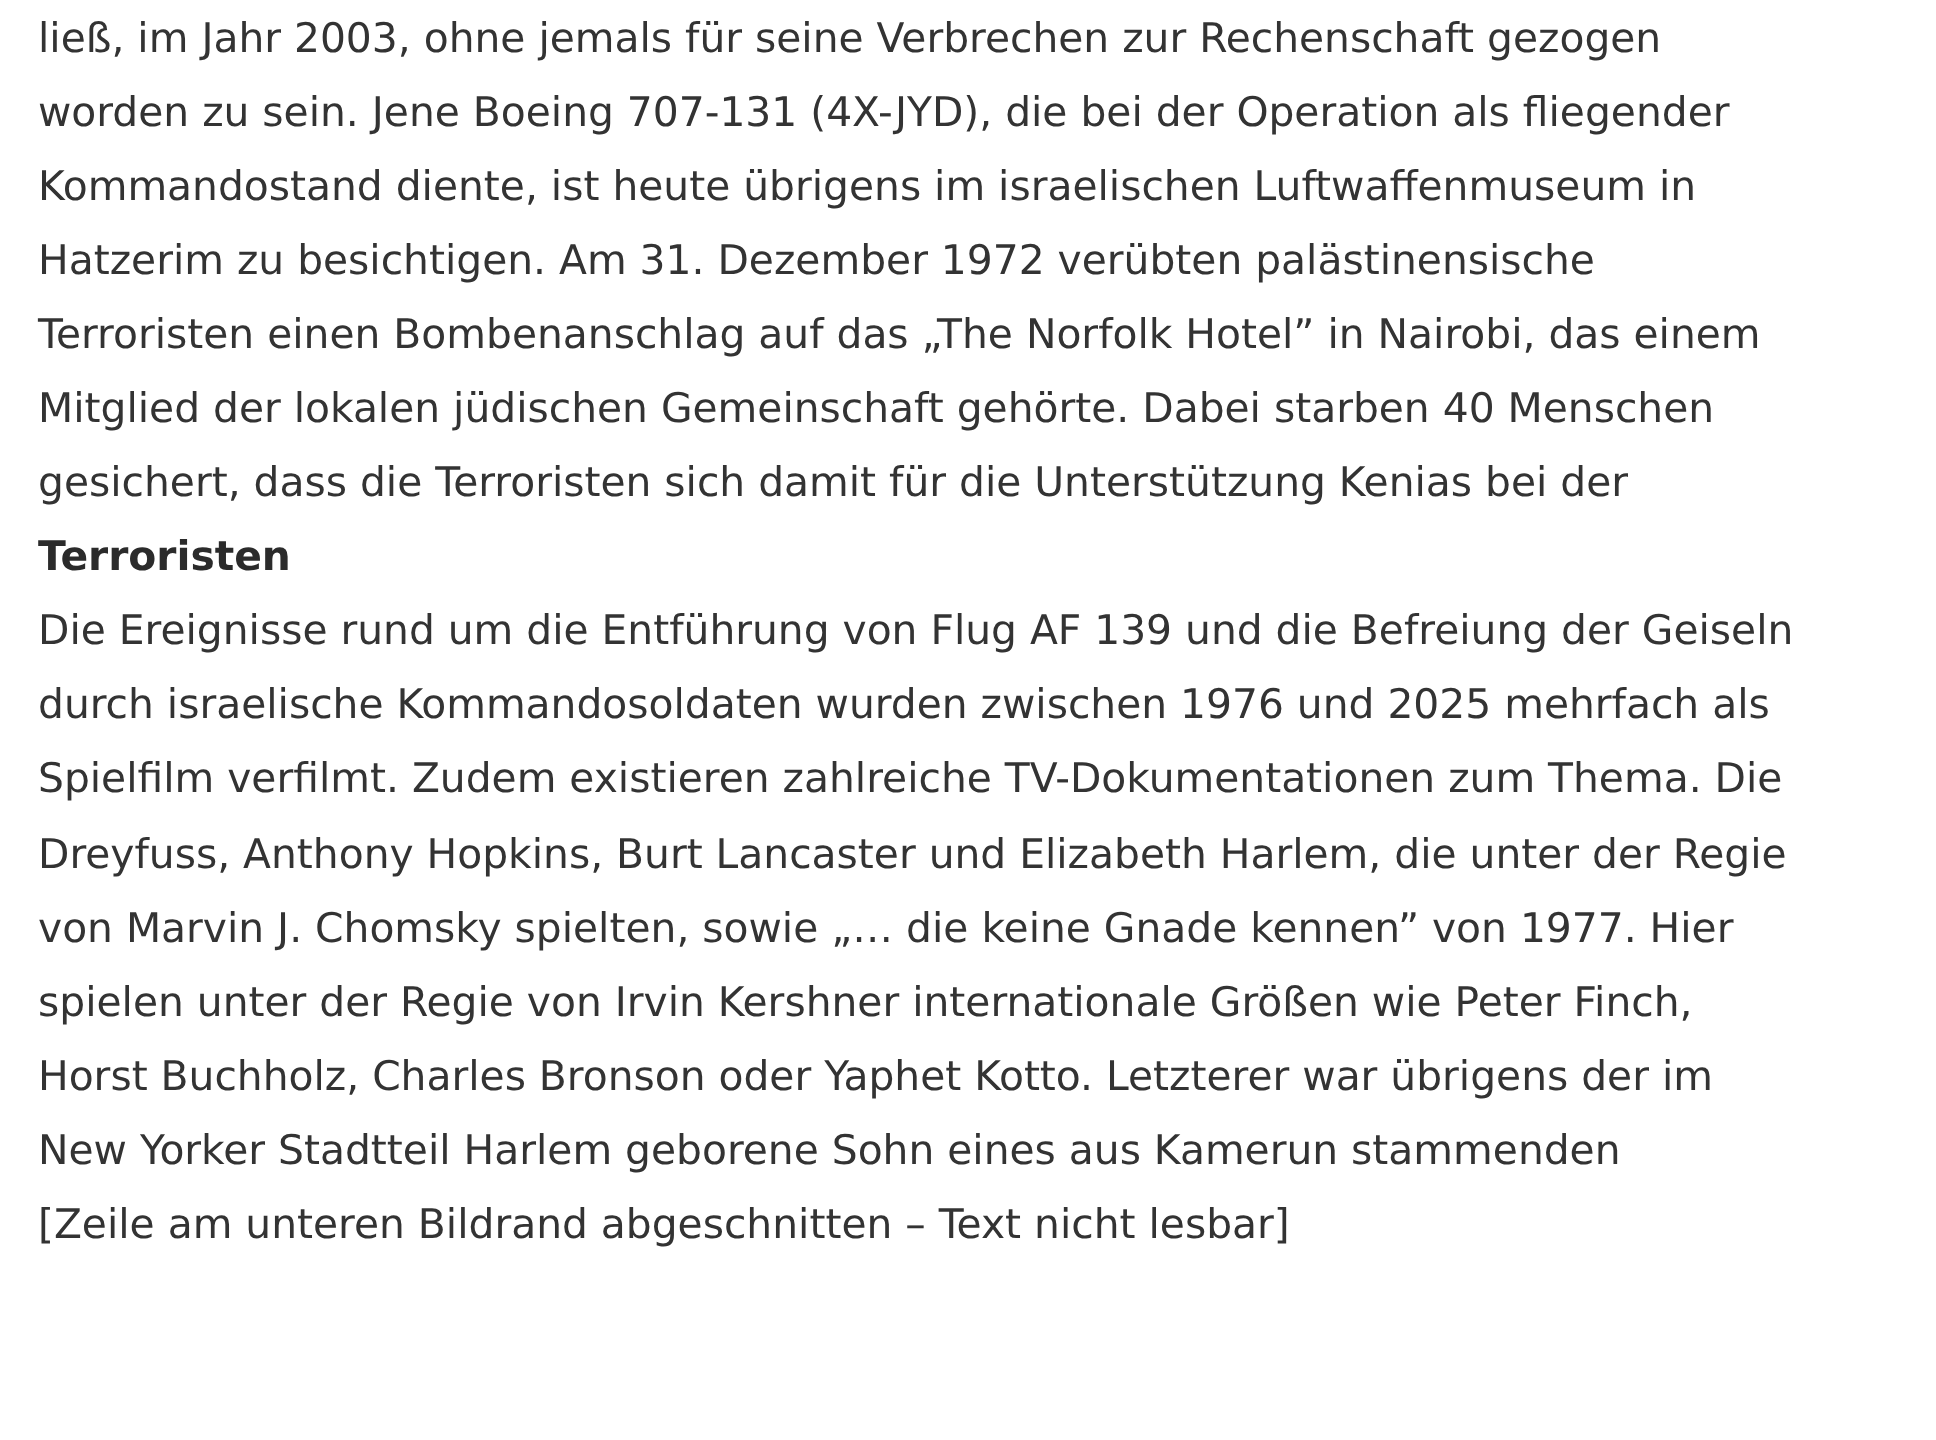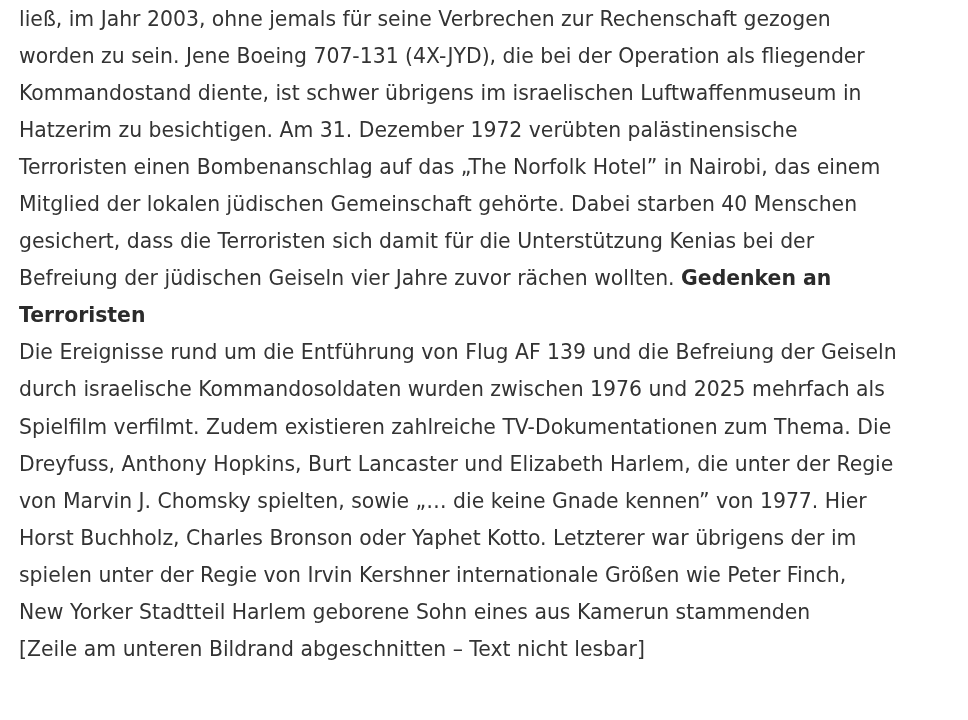--- a/index.html
+++ b/index.html
@@ -37,29 +37,28 @@
       height: 37.05px;
       color: #333333;
     }
   </style>
 </head>
 <body>
 
 <div class="article">
   <span class="line">ließ, im Jahr 2003, ohne jemals für seine Verbrechen zur Rechenschaft gezogen</span>
   <span class="line">worden zu sein. Jene Boeing 707-131 (4X-JYD), die bei der Operation als fliegender</span>
-  <span class="line">Kommandostand diente, ist schwer übrigens im israelischen Luftwaffenmuseum in</span>
+  <span class="line">Kommandostand diente, ist heute übrigens im israelischen Luftwaffenmuseum in</span>
   <span class="line">Hatzerim zu besichtigen. Am 31. Dezember 1972 verübten palästinensische</span>
   <span class="line">Terroristen einen Bombenanschlag auf das „The Norfolk Hotel” in Nairobi, das einem</span>
   <span class="line">Mitglied der lokalen jüdischen Gemeinschaft gehörte. Dabei starben 40 Menschen</span>
   <span class="line">gesichert, dass die Terroristen sich damit für die Unterstützung Kenias bei der</span>
-  <span class="line"><span>Befreiung der jüdischen Geiseln vier Jahre zuvor rächen wollten. </span><span class="bold">Gedenken an</span></span>
   <span class="line bold">Terroristen</span>
   <span class="line">Die Ereignisse rund um die Entführung von Flug AF 139 und die Befreiung der Geiseln</span>
   <span class="line">durch israelische Kommandosoldaten wurden zwischen 1976 und 2025 mehrfach als</span>
   <span class="line">Spielfilm verfilmt. Zudem existieren zahlreiche TV-Dokumentationen zum Thema. Die</span>
   <span class="line">Dreyfuss, Anthony Hopkins, Burt Lancaster und Elizabeth Harlem, die unter der Regie</span>
   <span class="line">von Marvin J. Chomsky spielten, sowie „… die keine Gnade kennen” von 1977. Hier</span>
+  <span class="line">spielen unter der Regie von Irvin Kershner internationale Größen wie Peter Finch,</span>
   <span class="line">Horst Buchholz, Charles Bronson oder Yaphet Kotto. Letzterer war übrigens der im</span>
-  <span class="line">spielen unter der Regie von Irvin Kershner internationale Größen wie Peter Finch,</span>
   <span class="line">New Yorker Stadtteil Harlem geborene Sohn eines aus Kamerun stammenden</span>
   <span class="clipped">[Zeile am unteren Bildrand abgeschnitten – Text nicht lesbar]</span>
 </div>
 
 </body></html>

